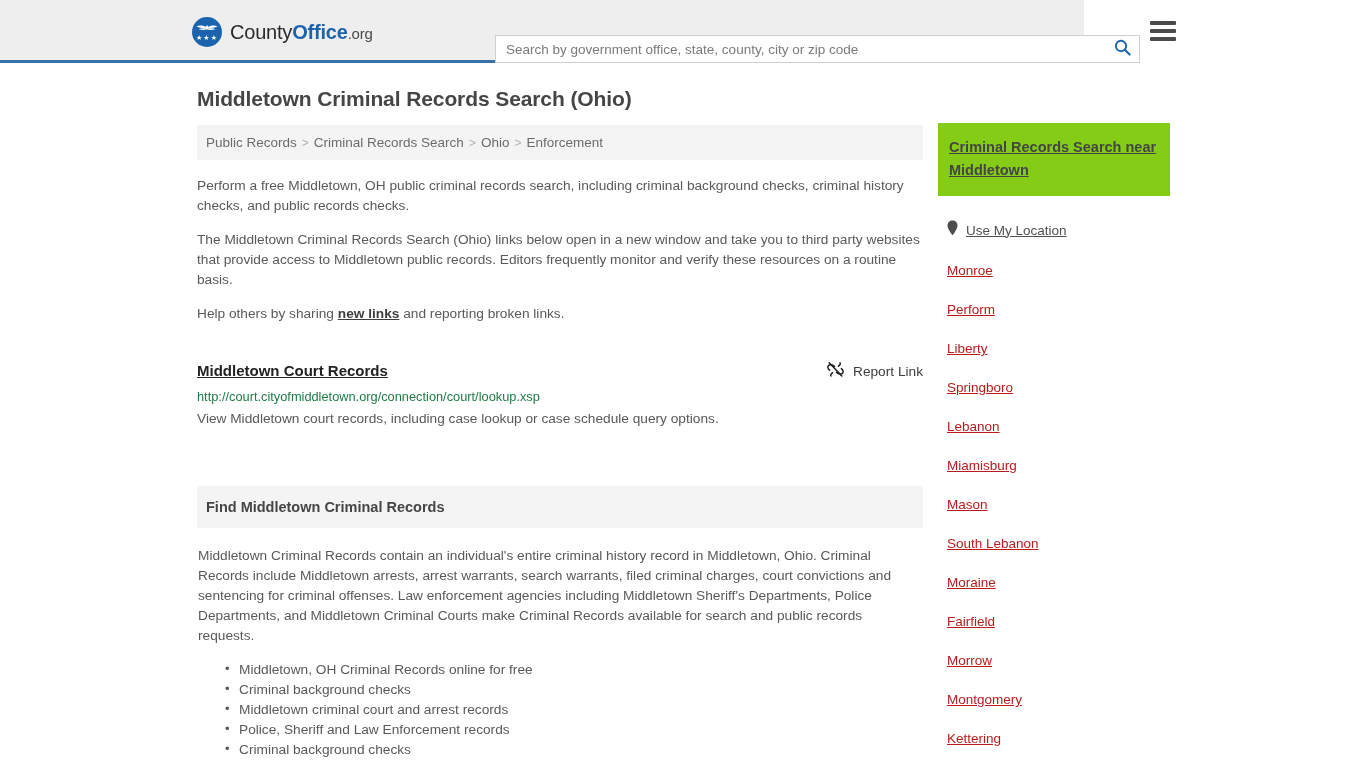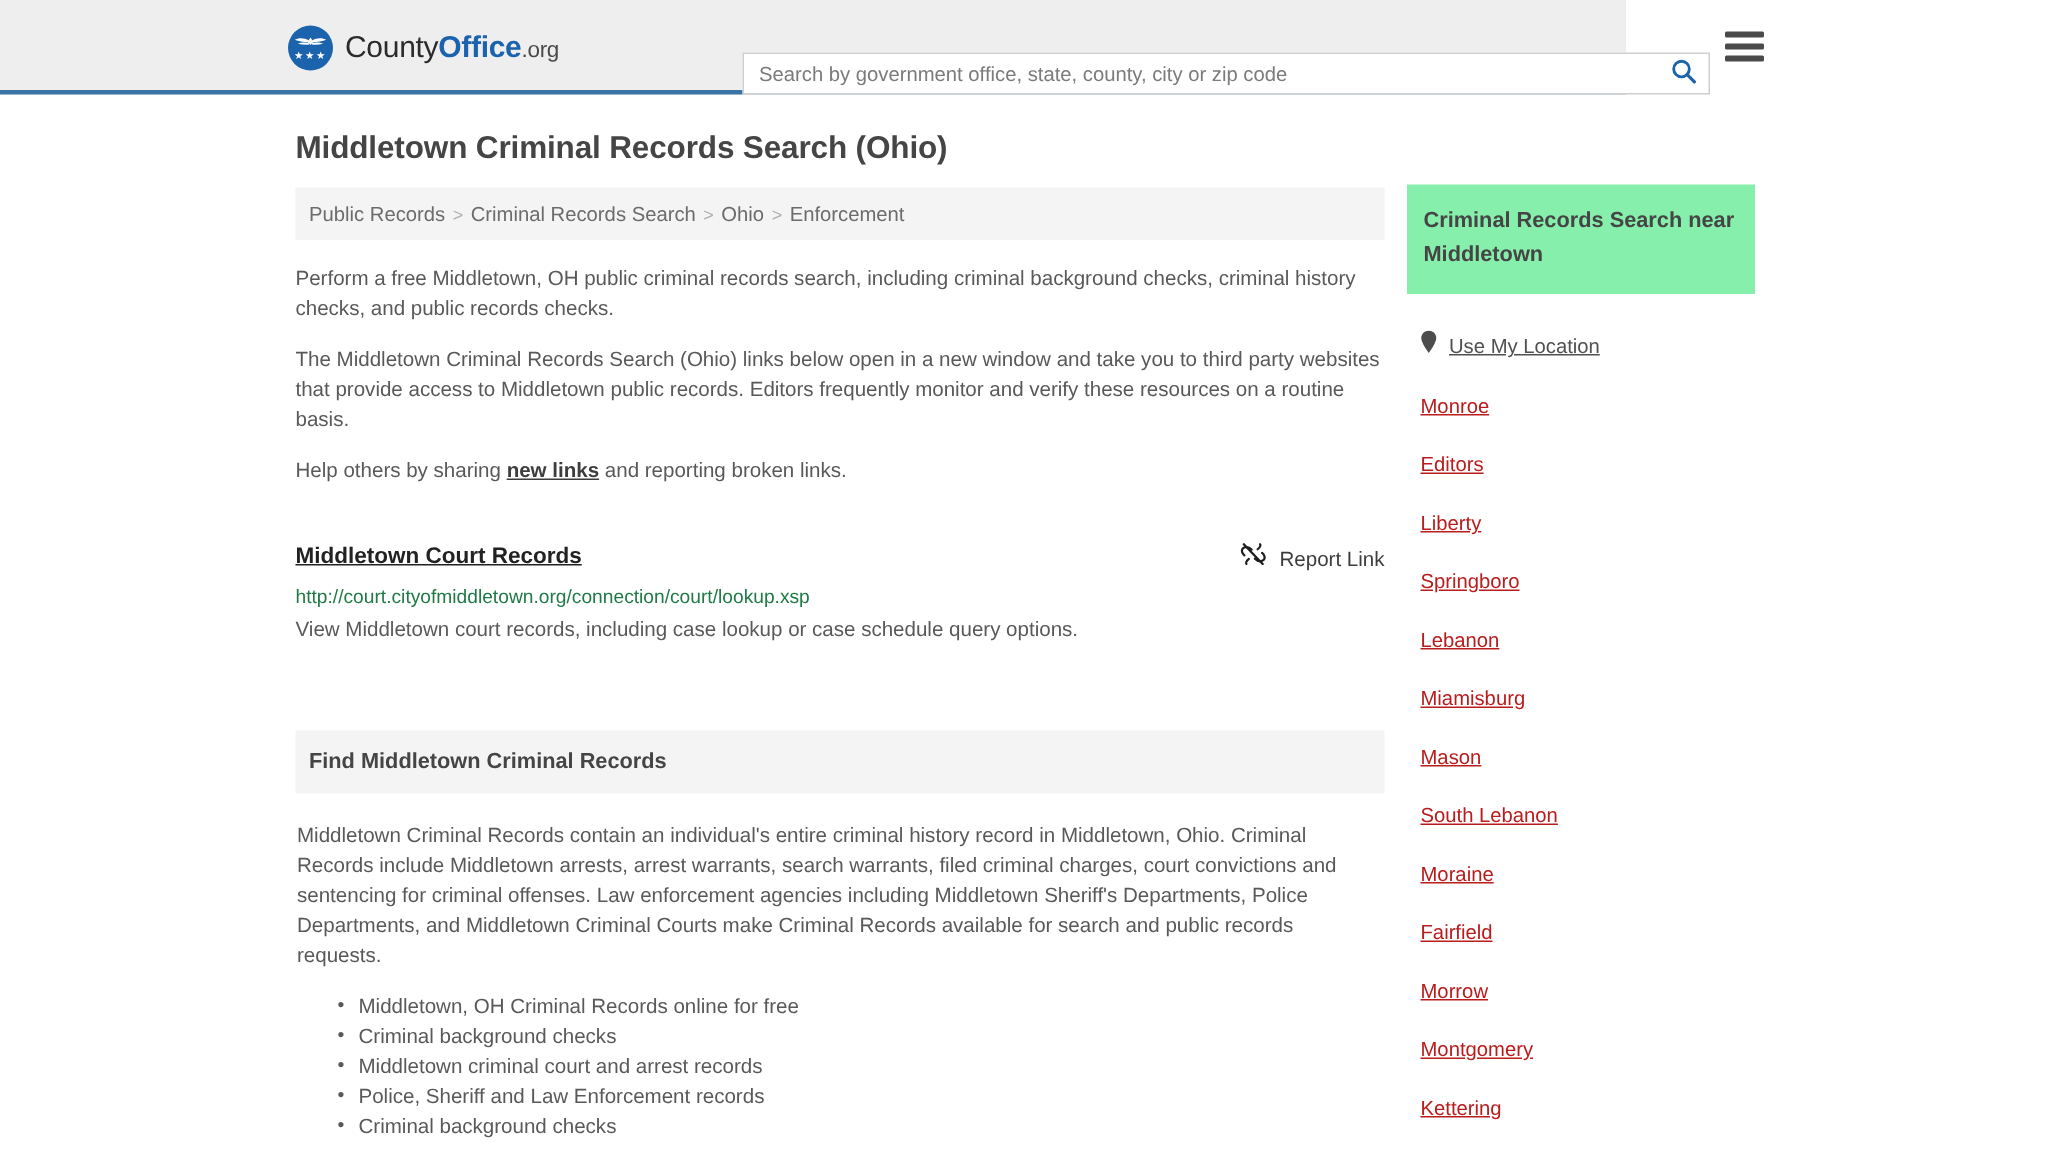--- a/index.html
+++ b/index.html
@@ -255,26 +255,27 @@
     content: "•";
     position: absolute;
     left: -14px;
     top: -1px;
     color: #59595b;
     font-size: 13px;
   }
 
   
   .sidebar-head {
-    background: #86efac;
+    background: #84cc16;
     padding: 13px 11px 14px 11px;
     font-size: 14.5px;
     font-weight: bold;
     color: #454545;
     line-height: 23px;
+    text-decoration: underline;
   }
   .use-location {
     display: flex;
     align-items: center;
     gap: 8px;
     margin: 24px 0 0 9px;
     cursor: pointer;
   }
   .use-location .label {
     font-size: 13.5px;
@@ -384,21 +385,21 @@
       <span>
         <svg width="11" height="16" viewBox="0 0 11 16">
           <path d="M5.5 0.5 C2.6 0.5, 0.5 2.6, 0.5 5.4 C0.5 8.9, 5.5 15.3, 5.5 15.3 C5.5 15.3, 10.5 8.9, 10.5 5.4 C10.5 2.6, 8.4 0.5, 5.5 0.5 Z" fill="#4d4d4d"></path>
         </svg>
       </span>
       <span class="label">Use My Location</span>
     </div>
 
     <ul class="city-list">
       <li><a>Monroe</a></li>
-      <li><a>Editors</a></li>
+      <li><a>Perform</a></li>
       <li><a>Liberty</a></li>
       <li><a>Springboro</a></li>
       <li><a>Lebanon</a></li>
       <li><a>Miamisburg</a></li>
       <li><a>Mason</a></li>
       <li><a>South Lebanon</a></li>
       <li><a>Moraine</a></li>
       <li><a>Fairfield</a></li>
       <li><a>Morrow</a></li>
       <li><a>Montgomery</a></li>

